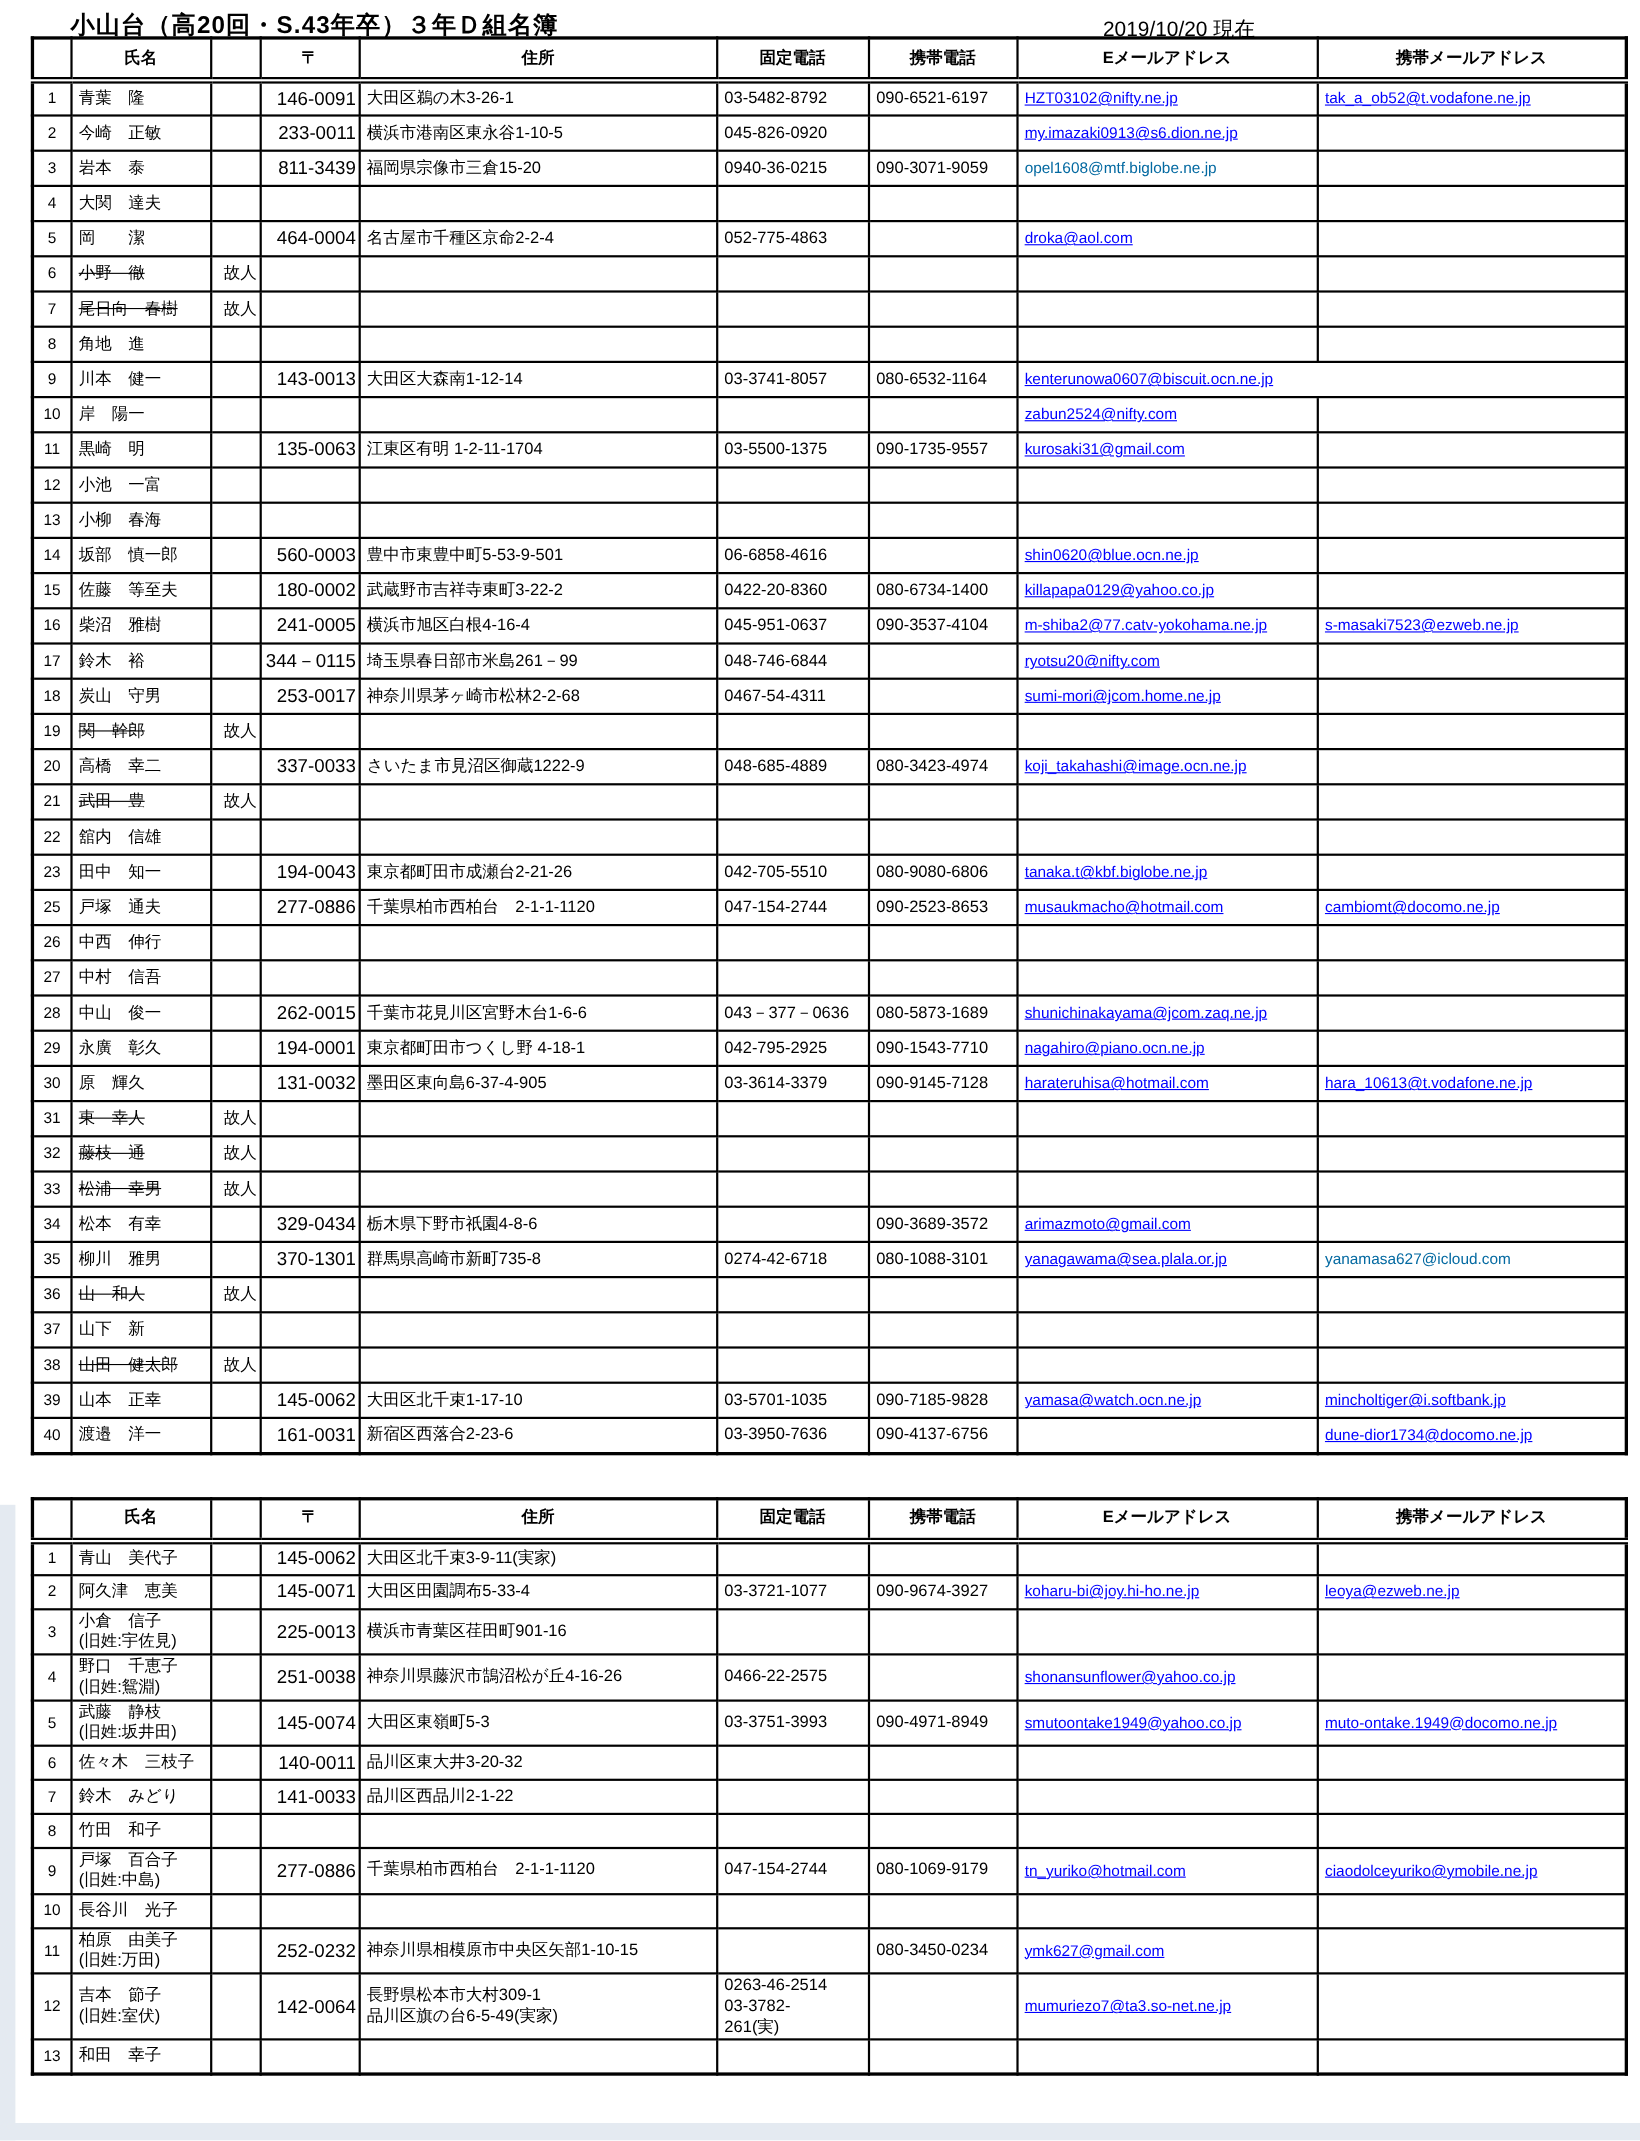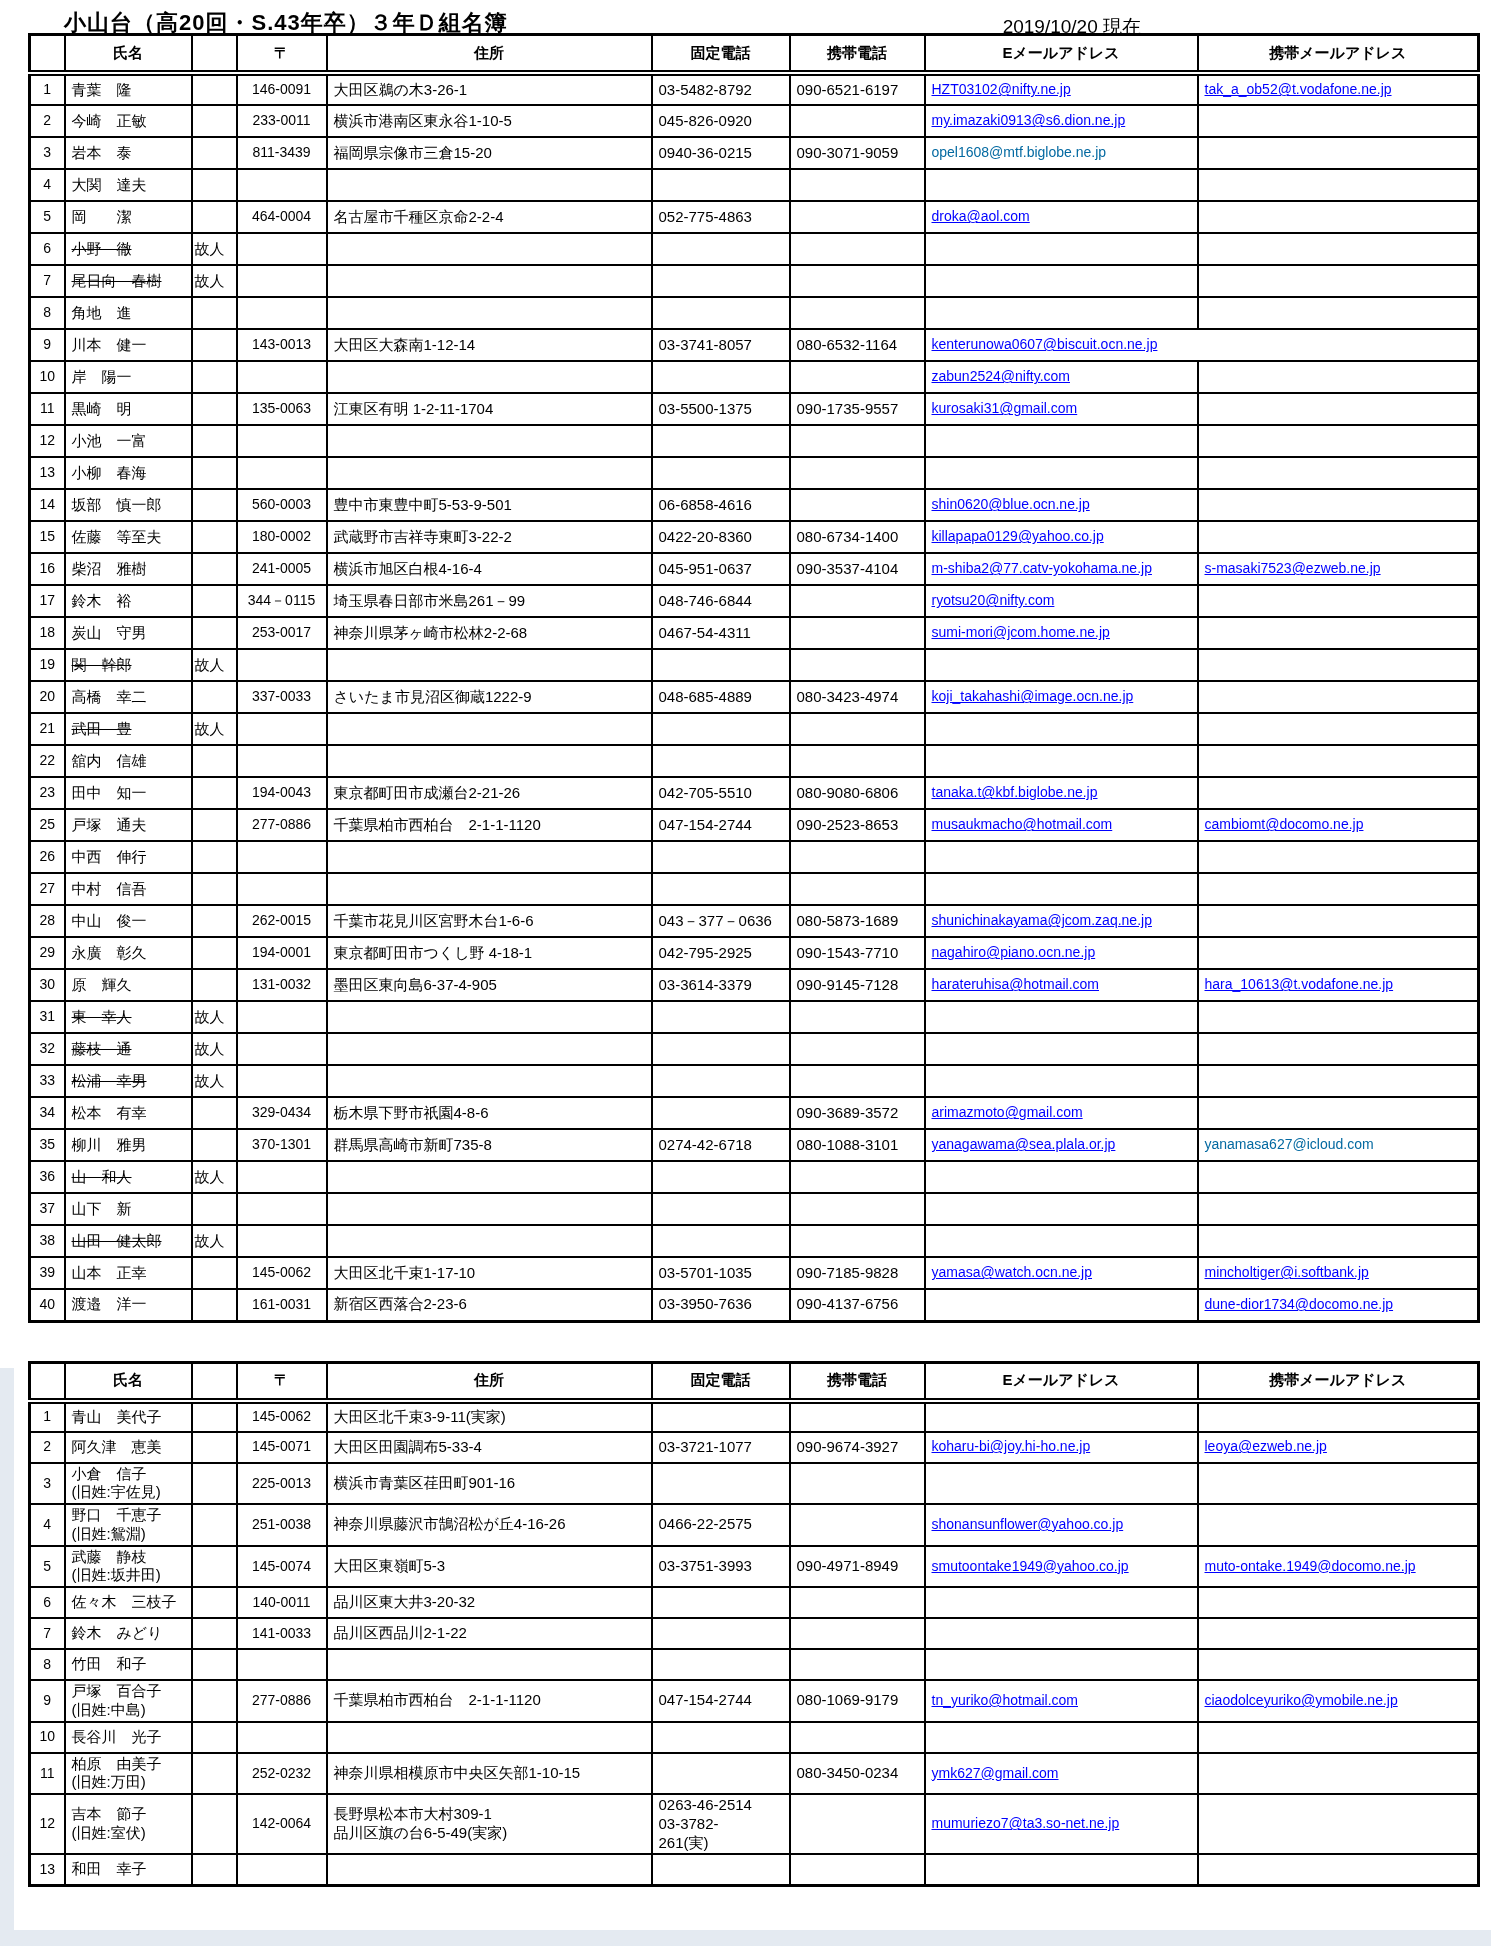--- a/index.html
+++ b/index.html
@@ -25,22 +25,22 @@
   }
   thead th{
     font-weight:bold;text-align:center;height:32px;
     border-bottom:6px double #000;padding:1px 2px;
   }
   #men-table tbody tr{height:32px;}
   #women-table tbody tr{height:31px;}
   .c-num{text-align:center;font-size:14px;padding:1px 2px;}
   .c-name{white-space:pre-line;font-size:15px;}
   .struck{text-decoration:line-through;}
-  .c-dead{text-align:left;padding:1px 2px;}
-  .c-zip{text-align:center;font-size:14px;padding:1px 2px;}
+  .c-dead{text-align:right;padding:1px 2px;}
+  .c-zip{text-align:right;font-size:17px;padding:1px 2px;}
   .c-addr{white-space:pre-line;}
   .c-tel{white-space:pre-line;font-size:15px;}
   .c-em{font-size:14px;white-space:nowrap;overflow:visible;}
   a.link{color:#0000ff;text-decoration:underline;cursor:pointer;}
   a.plain{color:#0369a1;text-decoration:none;cursor:pointer;}
   .edge-strip-bottom{
     position:absolute;left:0;bottom:0;width:100%;height:16px;background:#e4eaf1;
   }
   .edge-strip-left{
     position:absolute;left:0;top:1368px;width:14px;height:578px;background:#e4eaf1;

